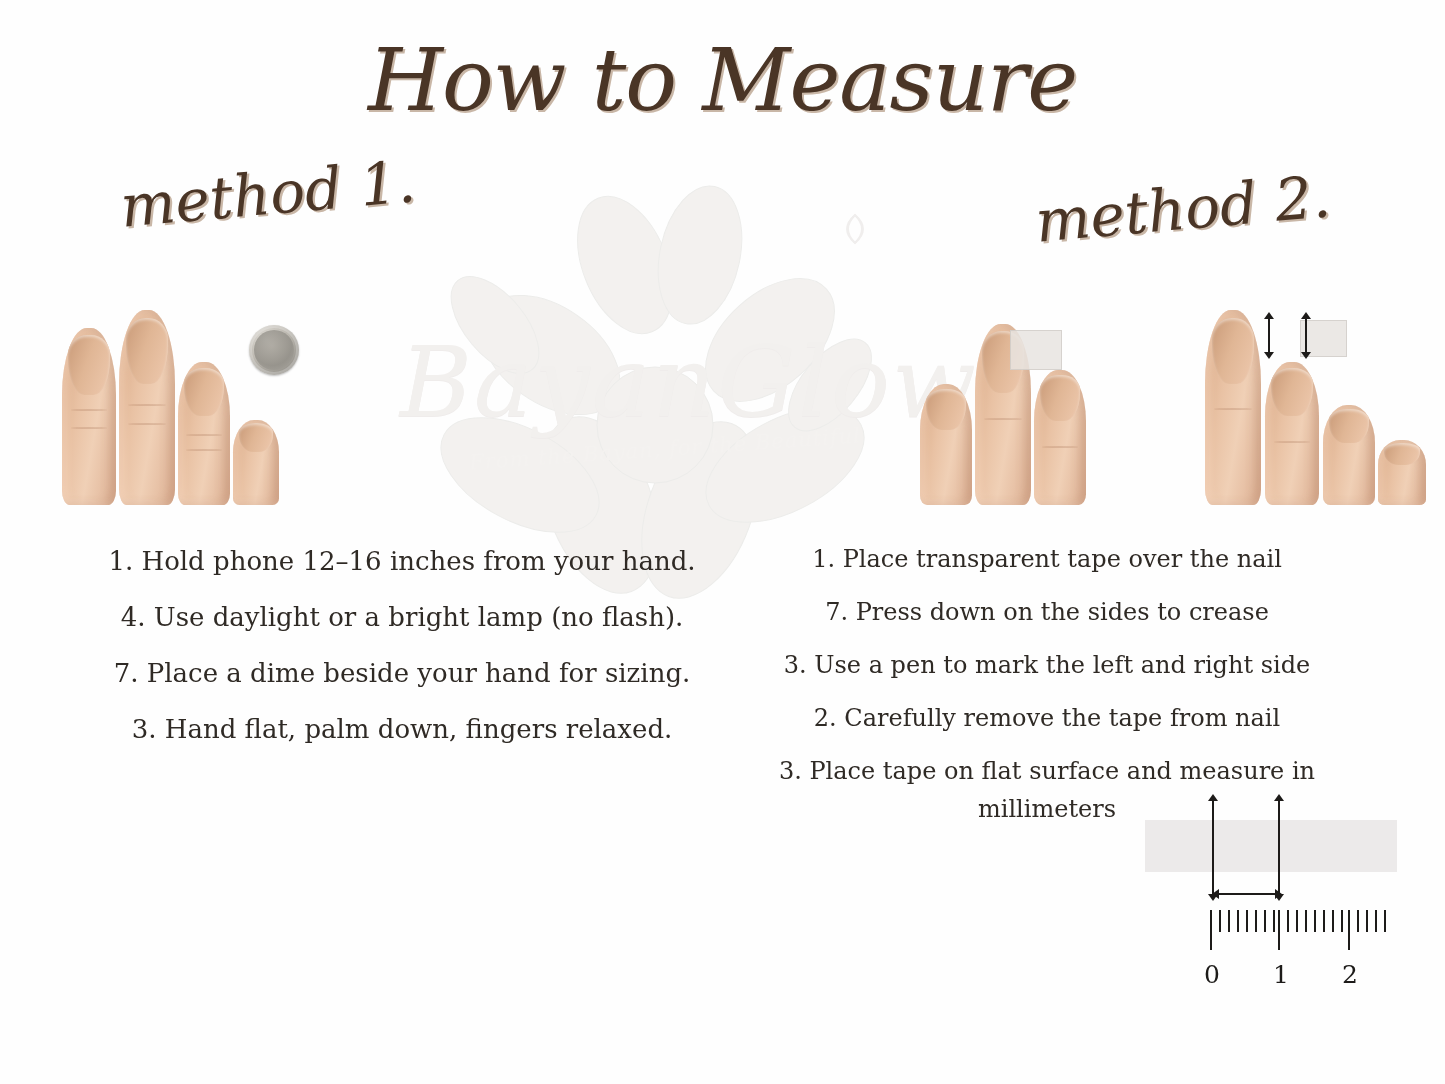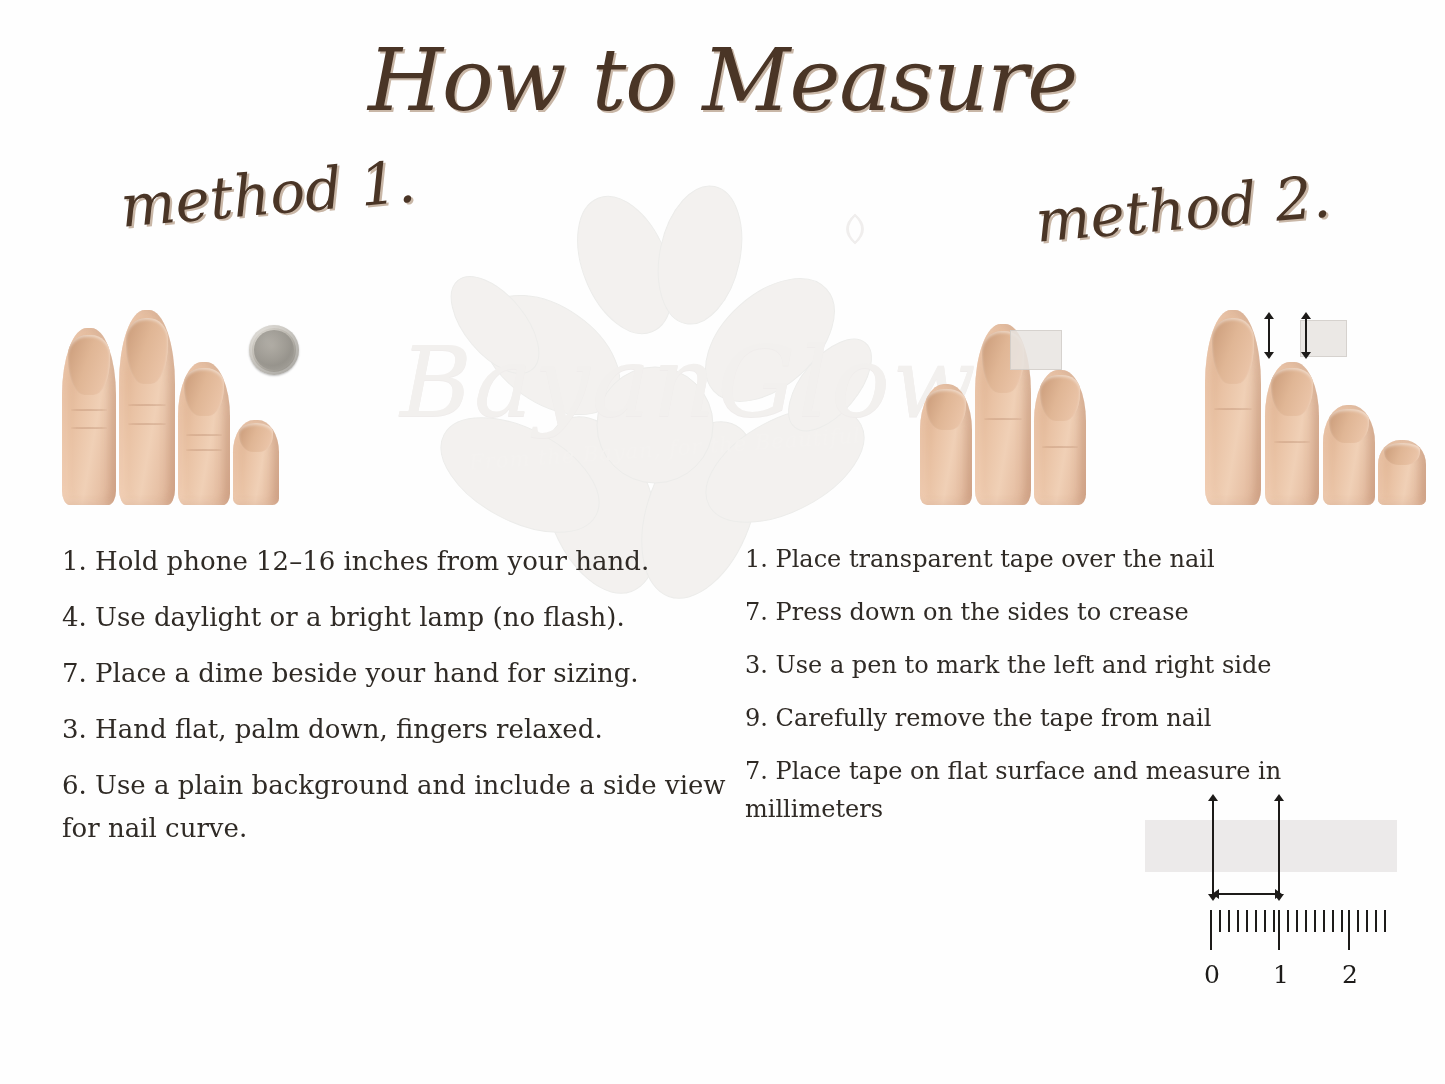--- a/index.html
+++ b/index.html
@@ -169,26 +169,27 @@
     bottom: -6px;
     border-top: 7px solid #1d1b19;
   }
 
   
   .col {
     position: absolute;
     z-index: 5;
   }
   #col-left { left: 62px; top: 540px; width: 680px; }
-  #col-right { left: 745px; top: 540px; width: 640px; }
+  #col-right { left: 727px; top: 540px; width: 640px; }
   .step {
     font-family: "DejaVu Serif", serif;
     color: #2f2a25;
     line-height: 1.62;
     margin-bottom: 14px;
+    text-align: center;
   }
   #col-left .step { font-size: 26px; }
   #col-right .step { font-size: 24px; }
 
   
   .ruler-wrap {
     position: absolute;
     left: 1140px;
     top: 815px;
     width: 270px;
@@ -355,29 +356,28 @@
   </div>
   <div class="tape" style="left:1300px; top:320px; width:45px; height:35px;"></div>
   <div class="arrow-v" style="left:1268px; top:318px; height:35px;"></div>
   <div class="arrow-v" style="left:1305px; top:318px; height:35px;"></div>
 
   <div class="col" id="col-left">
     <div class="step">1. Hold phone 12–16 inches from your hand.</div>
     <div class="step">4. Use daylight or a bright lamp (no flash).</div>
     <div class="step">7. Place a dime beside your hand for sizing.</div>
     <div class="step">3. Hand flat, palm down, fingers relaxed.</div>
-    <div class="step">6. Use a plain background and include a side view for nail curve.</div>
   </div>
 
   <div class="col" id="col-right">
     <div class="step">1. Place transparent tape over the nail</div>
     <div class="step">7. Press down on the sides to crease</div>
     <div class="step">3. Use a pen to mark the left and right side</div>
-    <div class="step">9. Carefully remove the tape from nail</div>
-    <div class="step">7. Place tape on flat surface and measure in millimeters</div>
+    <div class="step">2. Carefully remove the tape from nail</div>
+    <div class="step">3. Place tape on flat surface and measure in millimeters</div>
   </div>
 
   <div class="ruler-wrap">
     <div class="ruler-tape"></div>
     <div class="meas-arrow-v" style="left:72px; top:-15px; height:95px;"></div>
     <div class="meas-arrow-v" style="left:138px; top:-15px; height:95px;"></div>
     <div class="meas-arrow-h" style="left:78px; top:78px; width:58px;"></div>
 
     <div class="ruler-body">
       <div class="tick" style="left:0px;   height:40px;"></div>

